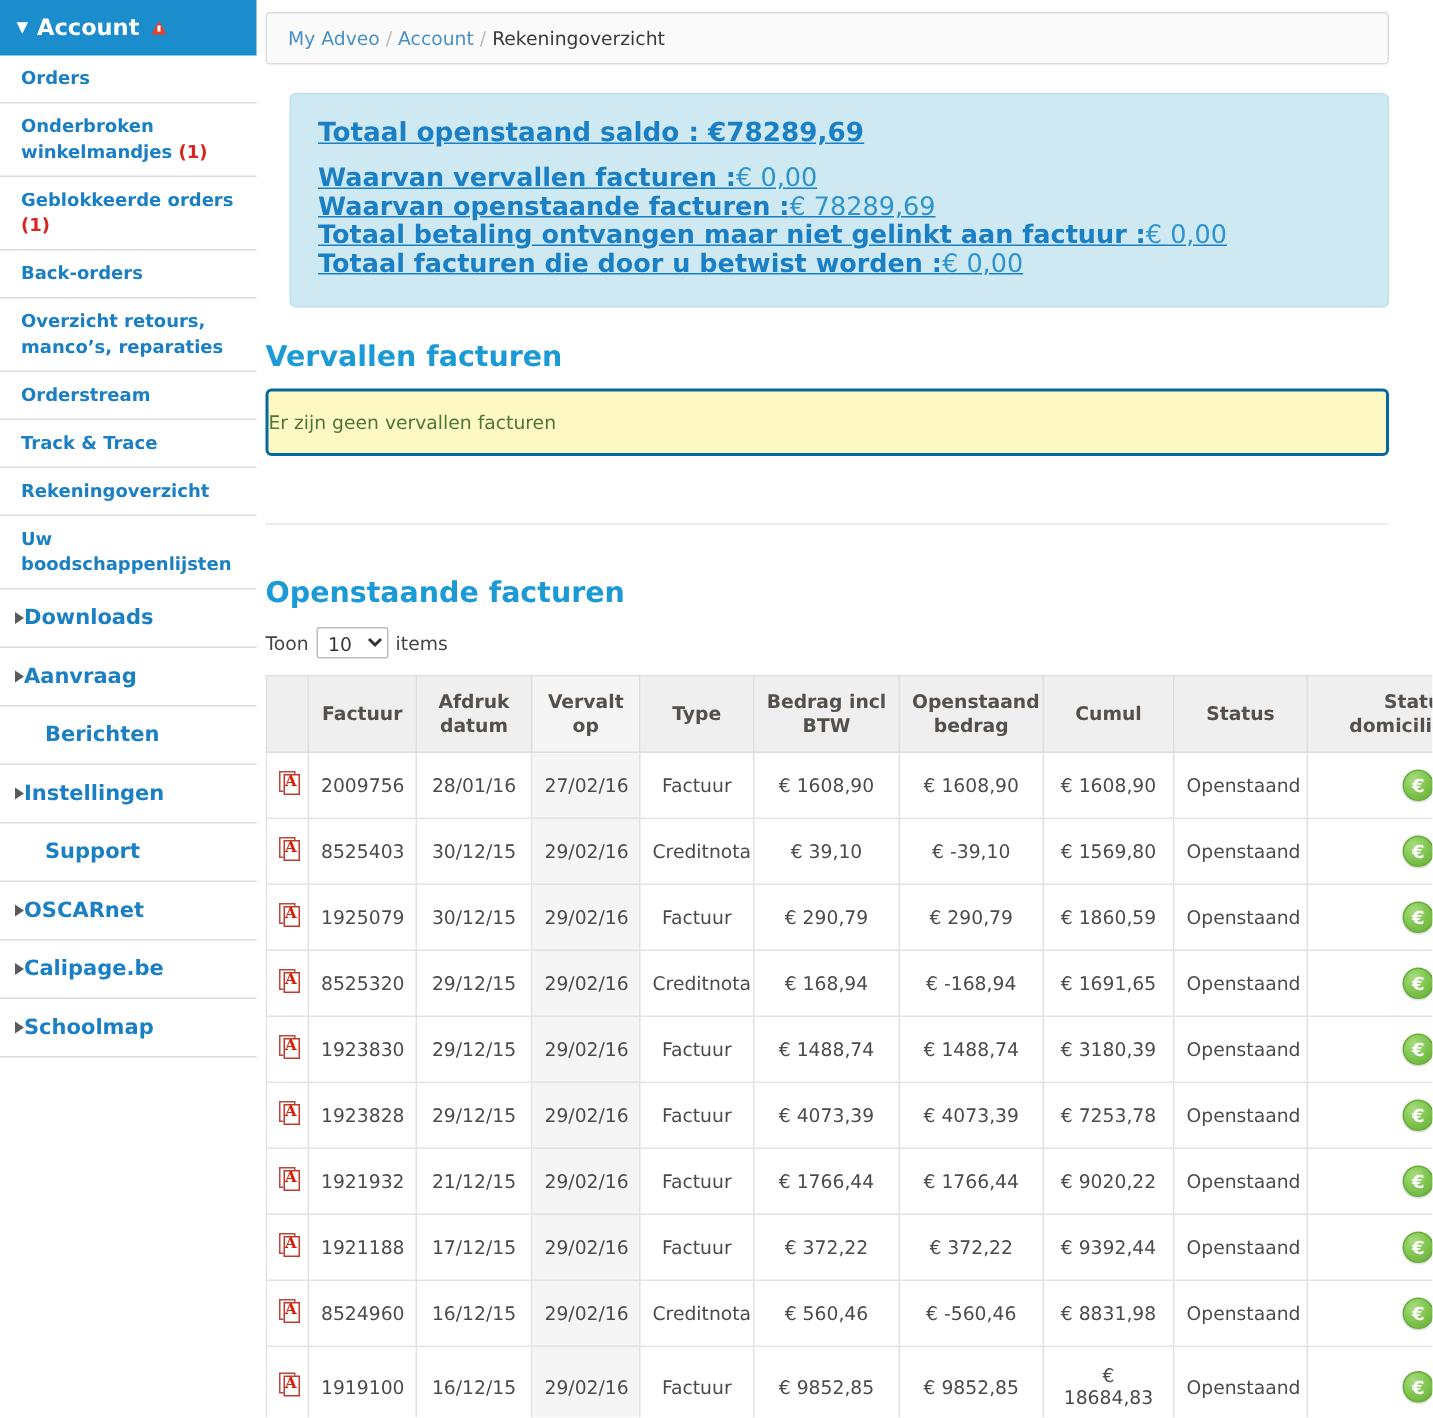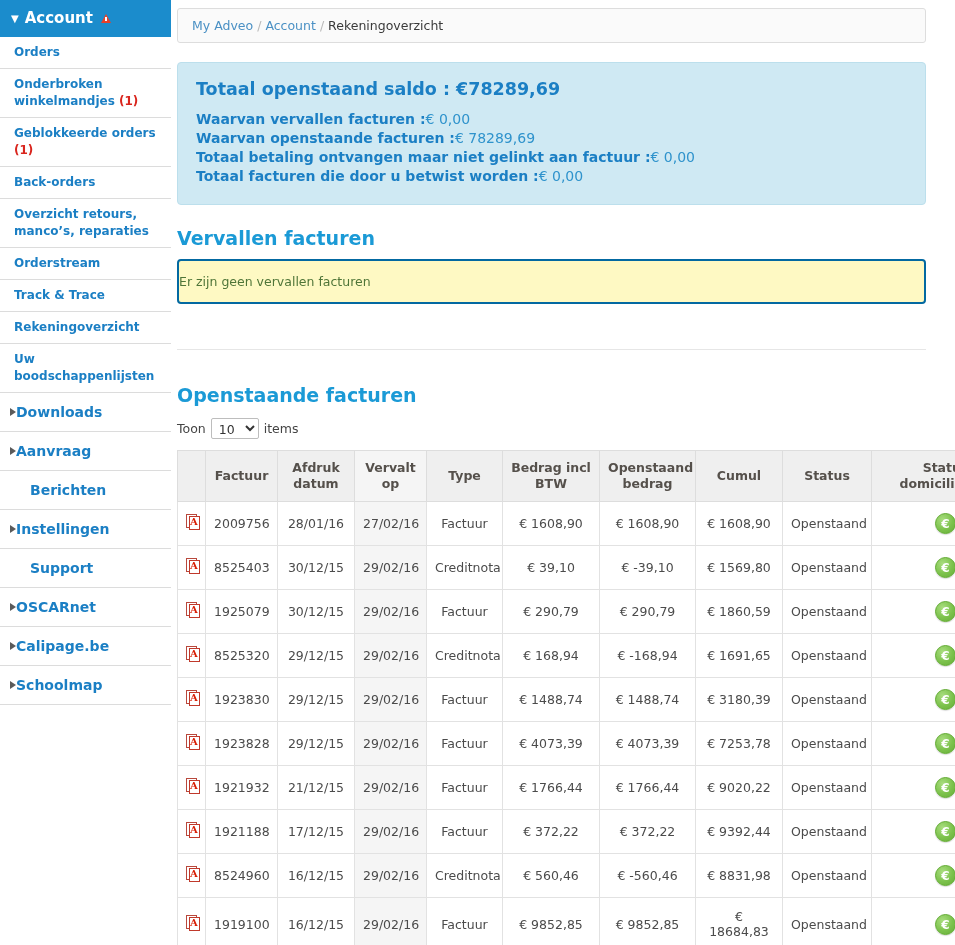--- a/index.html
+++ b/index.html
@@ -102,35 +102,36 @@
     padding: 9px 14px;
     font-size: 12.5px;
     color: #5c5c5c;
     margin: 0 32px 0 0;
   }
   .breadcrumb a { color: #4a90c4; text-decoration: none; }
   .bc-sep { color: #b9b9b9; padding: 0 4px; }
   .bc-current { color: #3a3a3a; }
 
   .alert-info {
-    margin: 19px 32px 0 0;
+    margin: 19px 32px 0 16px;
     background: #cfe9f3;
     border: 1px solid #bcdfec;
     border-radius: 4px;
     padding: 16px 18px 18px 18px;
     color: #1b7fc4;
+    text-decoration: underline;
   }
   .alert-info h2 {
     margin: 0 0 11px 0;
     font-size: 17.5px;
     font-weight: bold;
     color: #1b7fc4;
   }
   .info-line {
-    font-size: 14px;
+    font-size: 17px;
     font-weight: bold;
     color: #1b7fc4;
     line-height: 19px;
   }
   .info-val { font-weight: normal; color: #2f93cc; }
 
   h3.section-title {
     font-size: 19px;
     color: #1b9ad6;
     font-weight: bold;

